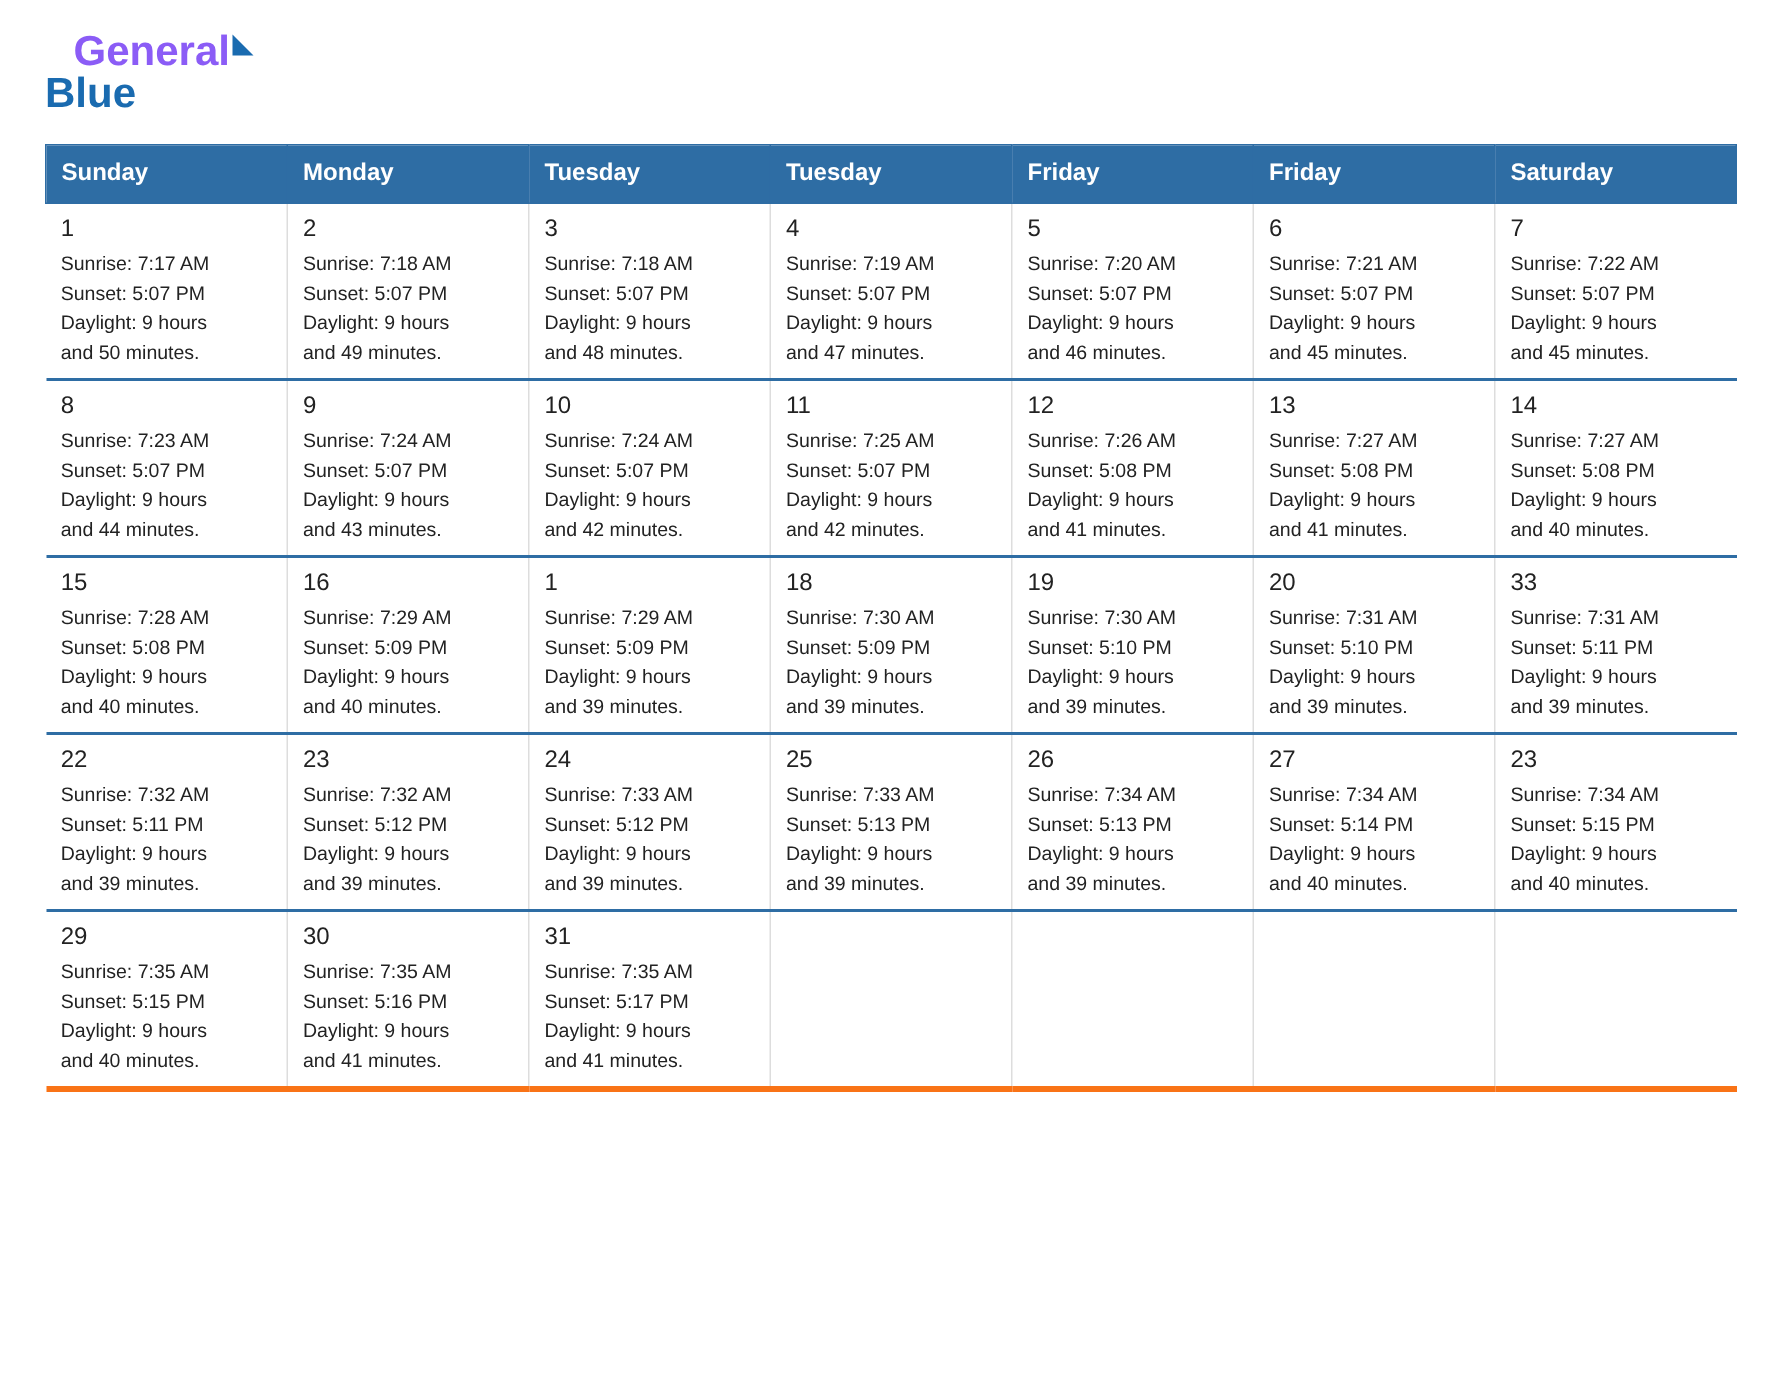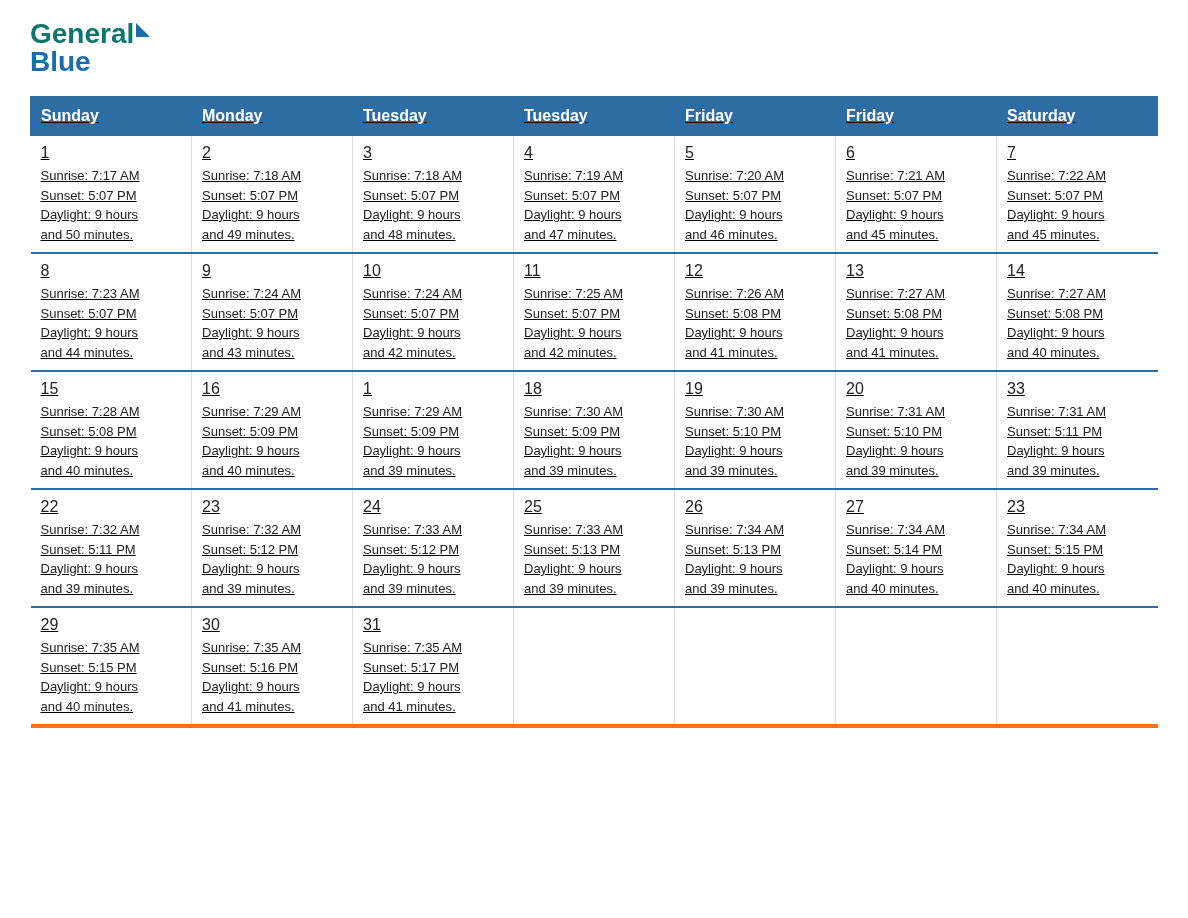--- a/index.html
+++ b/index.html
@@ -17,21 +17,21 @@
       margin-bottom: 20px;
     }
     .logo {
       display: flex;
       align-items: flex-end;
       font-size: 28px;
       font-weight: bold;
       color: #1a1a1a;
       line-height: 1;
     }
-    .logo-general { color: #0f766e; }
+    .logo-general { color: #8b5cf6; margin-left: 19px; }
     .logo-blue { color: #1a6bb0; }
     .logo-triangle {
       display: inline-block;
       width: 0;
       height: 0;
       border-left: 14px solid #1a6bb0;
       border-top: 14px solid transparent;
       border-bottom: 0px solid transparent;
       margin-left: 2px;
       margin-bottom: 6px;
@@ -47,21 +47,20 @@
     }
     .title-block .subtitle {
       font-size: 22px;
       color: #555;
       margin-top: 4px;
     }
     table {
       width: 100%;
       border-collapse: collapse;
       table-layout: fixed;
-      text-decoration: underline;
     }
     thead tr {
       background: #2e6da4;
     }
     thead th {
       color: #fff;
       font-size: 16px;
       font-weight: bold;
       padding: 10px 10px;
       text-align: left;

